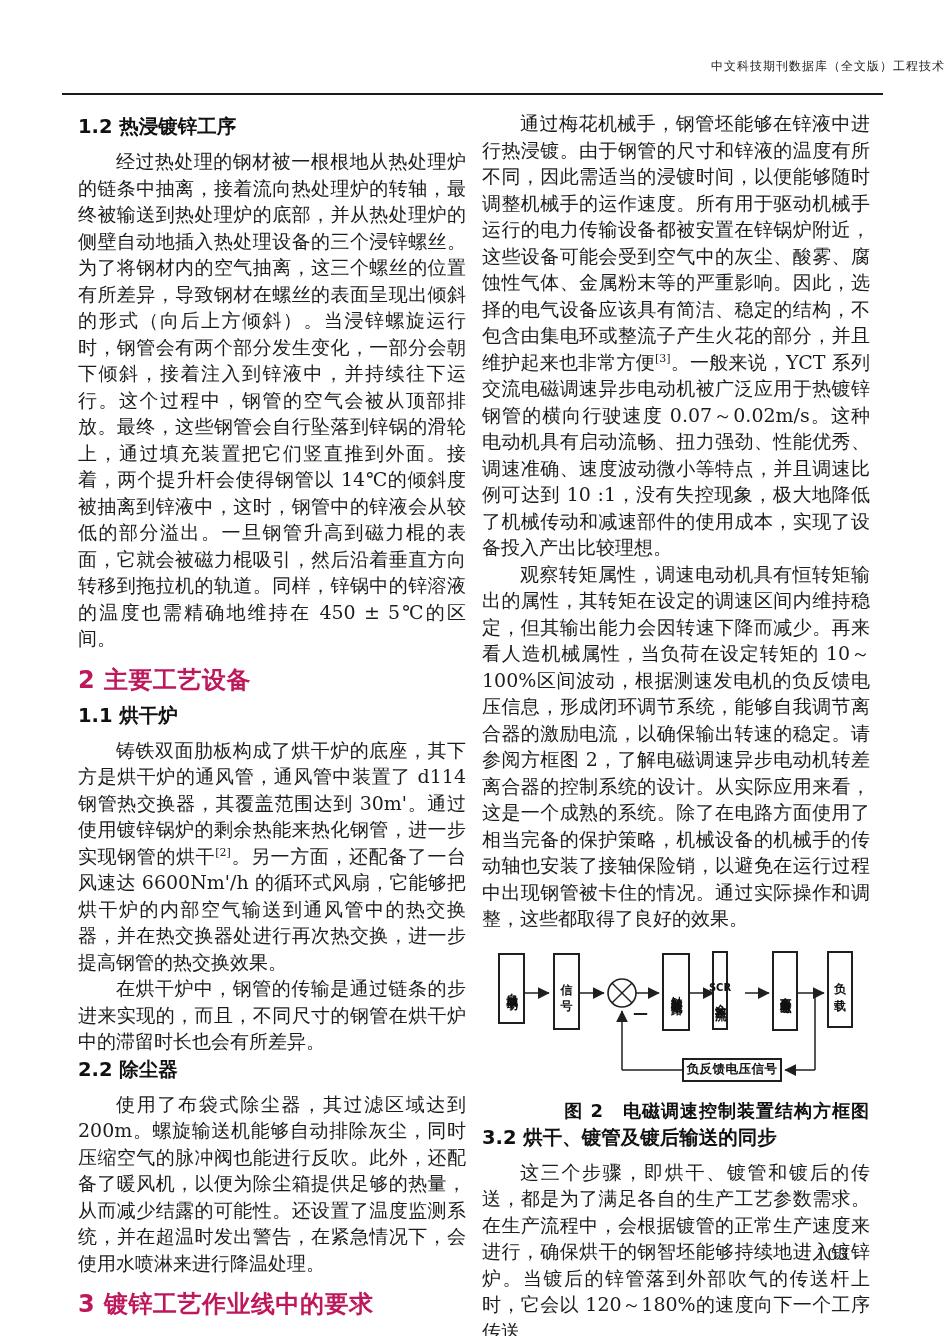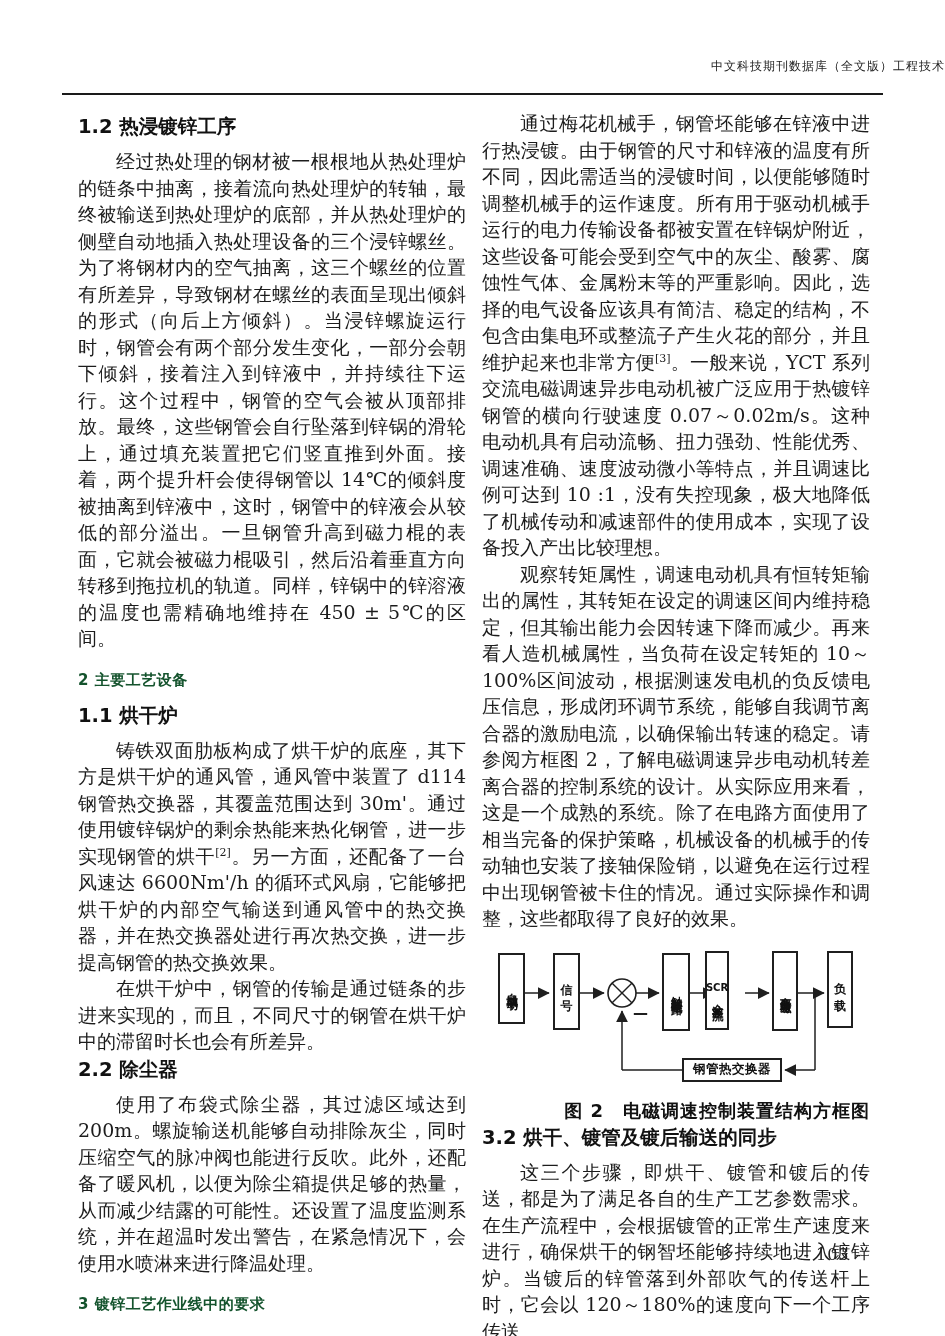--- a/index.html
+++ b/index.html
@@ -25,22 +25,22 @@
   .col-left{left:78px;}
   .col-right{left:482px;}
   .col p{
     margin:0;
     font-size:19px;line-height:26.5px;
     text-align:justify;text-indent:2em;
   }
   sup{font-size:11px;line-height:0;}
   .h-main{
     font-family:"DejaVu Sans","Liberation Sans",sans-serif;
-    font-size:15px;font-weight:bold;line-height:26px;
-    margin:15px 0 11px 0;letter-spacing:0.5px;color:#14532d;
+    font-size:24px;font-weight:bold;line-height:26px;
+    margin:15px 0 11px 0;letter-spacing:0.5px;color:#be185d;
   }
   .h-sub{
     font-family:"DejaVu Sans","Liberation Sans",sans-serif;
     font-size:19.5px;font-weight:bold;line-height:24px;
     margin:3px 0 9px 0;color:#111;
   }
   .h-first{margin-top:5px;}
   
   .diagram{
     position:relative;width:390px;height:150px;margin-top:9px;
@@ -140,32 +140,32 @@
 
       <div class="dbox" style="left:16px;top:12px;width:27px;height:71px;">
         <span class="vtext">自动或手动</span>
       </div>
       <div class="dbox" style="left:71px;top:12px;width:27px;height:77px;">
         <span class="vtext-wide">信号</span>
       </div>
       <div class="dbox" style="left:180px;top:12px;width:28px;height:78px;">
         <span class="vtext">触发移相电路</span>
       </div>
-      <div class="dbox dbox-scr" style="left:223px;top:10px;width:24px;height:79px;">
+      <div class="dbox dbox-scr" style="left:230px;top:10px;width:16px;height:79px;">
         <span class="scr-h">SCR</span>
         <span class="scr-v">全波整流</span>
       </div>
       <div class="dbox" style="left:290px;top:10px;width:26px;height:80px;">
         <span class="vtext">离合器激磁</span>
       </div>
       <div class="dbox" style="left:345px;top:10px;width:26px;height:77px;">
         <span class="vtext-wide">负载</span>
       </div>
       <div class="fbox">
-        <span>钢管热交换器</span>
+        <span>负反馈电压信号</span>
       </div>
     </div>
 
     <div class="fig-caption">图 2　电磁调速控制装置结构方框图</div>
 
     <div class="h-sub">3.2 烘干、镀管及镀后输送的同步</div>
     <p>这三个步骤，即烘干、镀管和镀后的传送，都是为了满足各自的生产工艺参数需求。在生产流程中，会根据镀管的正常生产速度来进行，确保烘干的钢智坯能够持续地进入镀锌炉。当镀后的锌管落到外部吹气的传送杆上时，它会以 120～180%的速度向下一个工序传送。</p>
   </div>
 
   <div class="page-number">- 103 -</div>

